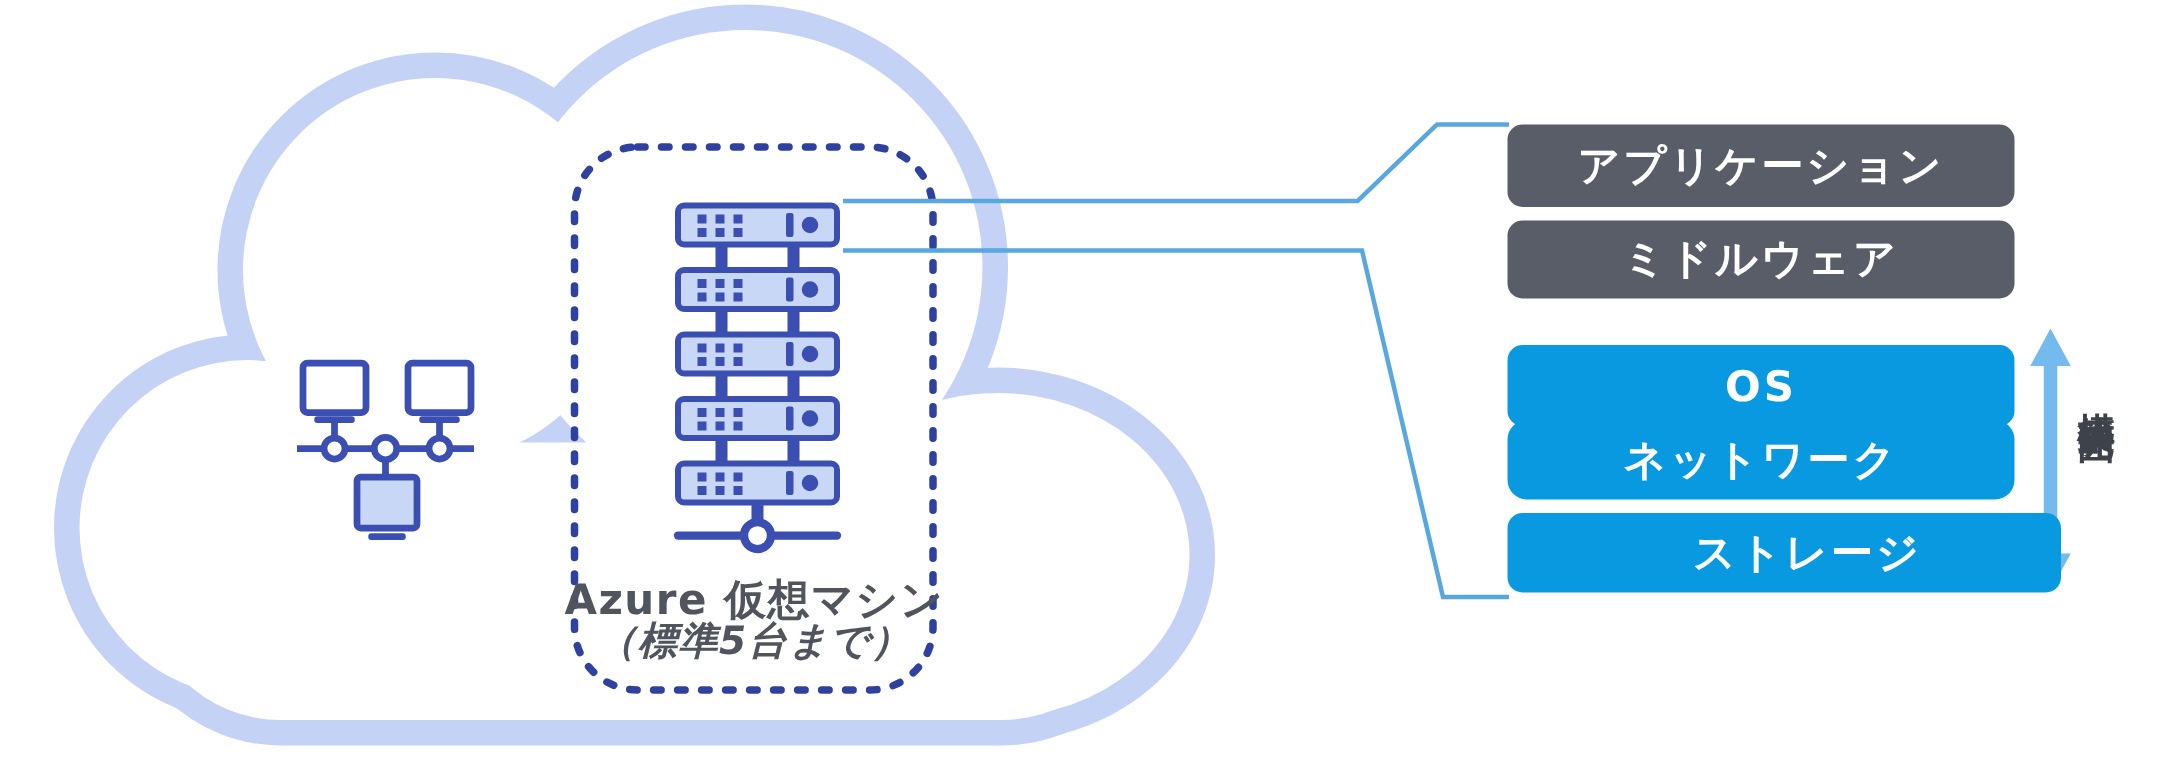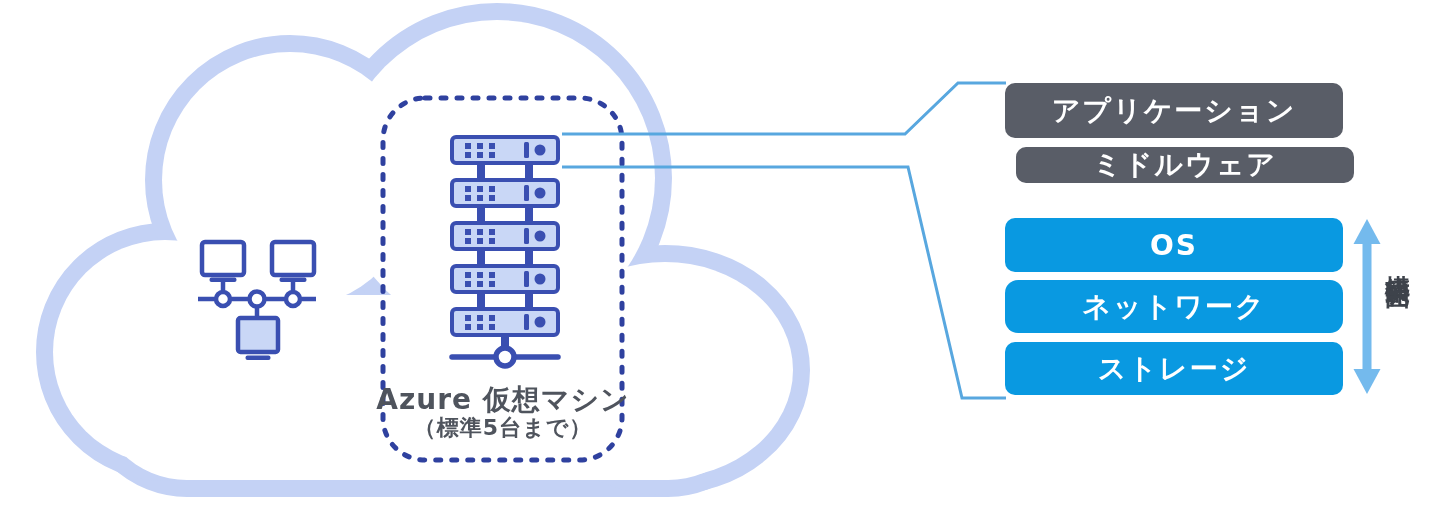--- a/index.html
+++ b/index.html
@@ -14,33 +14,33 @@
 
   
   .layer-stack{position:absolute;left:1005px;top:83px;width:338px;height:312px;}
   .layer{
     position:absolute;left:0;width:338px;
     border-radius:10px;
     display:flex;align-items:center;justify-content:center;
     color:#ffffff;font-size:28px;font-weight:bold;letter-spacing:2px;
   }
   .layer:nth-child(1){top:0;height:55px;}
-  .layer:nth-child(2){top:64px;height:36px;margin-left:11px;}
+  .layer:nth-child(2){top:64px;height:52px;}
   .layer:nth-child(3){top:135px;height:54px;}
   .layer:nth-child(4){top:197px;height:53px;border-radius:13px;}
-  .layer:nth-child(5){top:259px;height:53px;}
+  .layer:nth-child(5){top:259px;height:53px;padding-left:31px;}
 
   .icon-label{
     position:absolute;
     color:#4F545D;font-weight:600;text-align:center;
     letter-spacing:1px;
   }
   .vpn-label{left:145px;top:390px;width:220px;font-size:24px;}
   .vm-label{left:373px;top:386px;width:260px;font-size:28px;line-height:28px;}
-  .vm-sublabel{left:373px;top:414px;width:260px;font-size:22px;line-height:28px;}
+  .vm-sublabel{left:373px;top:414px;width:260px;font-size:26px;line-height:28px;font-style:italic;}
 
   .scope-label{
     position:absolute;left:1381px;top:254px;height:130px;
     writing-mode:vertical-rl;text-orientation:upright;
     color:#3E434B;font-size:25px;font-weight:600;letter-spacing:4px;
   }
 </style>
 </head>
 <body>
 
@@ -115,21 +115,21 @@
     <g fill="#74BAED">
       <rect x="1362.5" y="241" width="9" height="131"></rect>
       <polygon points="1367,219 1353.5,244 1380.5,244"></polygon>
       <polygon points="1367,394 1353.5,369 1380.5,369"></polygon>
     </g>
   </svg>
 
   <div class="layer-stack">
       <div class="layer" style="background: rgb(89, 93, 103);">アプリケーション</div>
       <div class="layer" style="background: rgb(89, 93, 103);">ミドルウェア</div>
-      <div class="layer" style="background: rgb(9, 153, 225);">OS</div>
+      <div class="layer" style="background: rgb(9, 153, 225); margin-top: 12px;">OS</div>
       <div class="layer" style="background: rgb(9, 153, 225);">ネットワーク</div>
       <div class="layer" style="background: rgb(9, 153, 225);">ストレージ</div>
     </div>
 
   <div class="icon-label vm-label">Azure 仮想マシン</div>
   <div class="icon-label vm-sublabel">（標準5台まで）</div>
   <div class="scope-label">構築範囲</div>
 
 </div>
 

